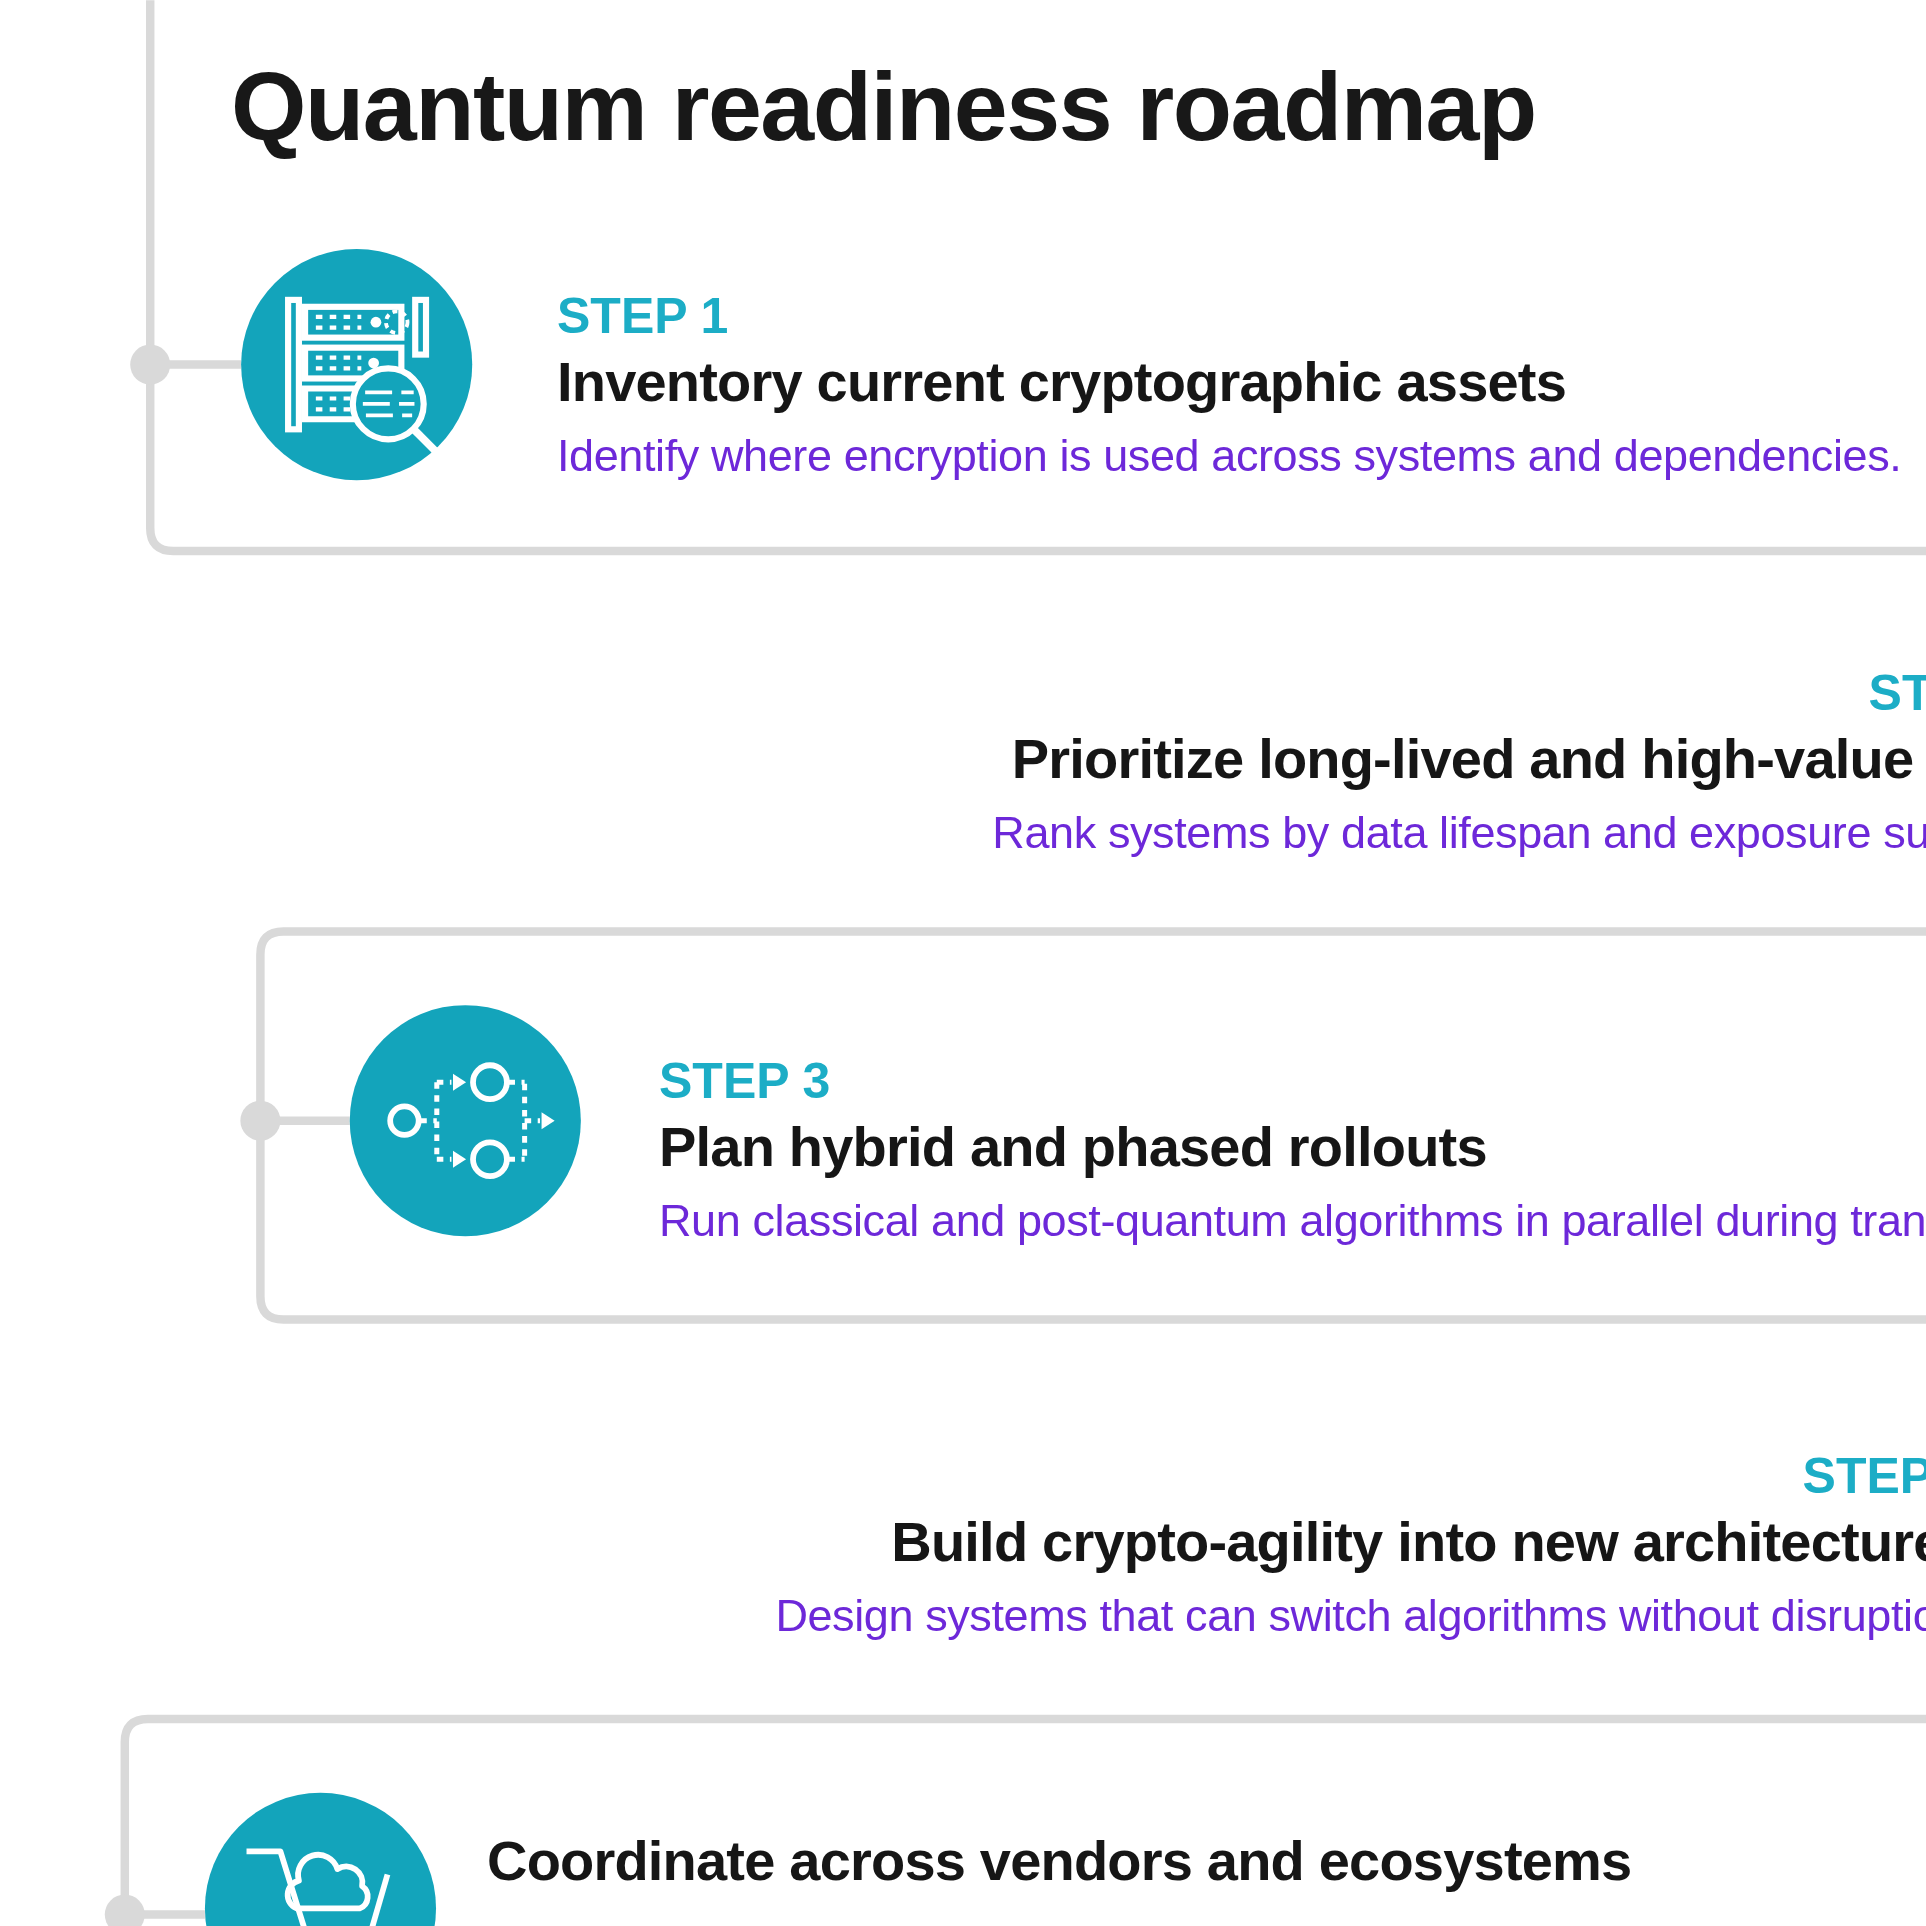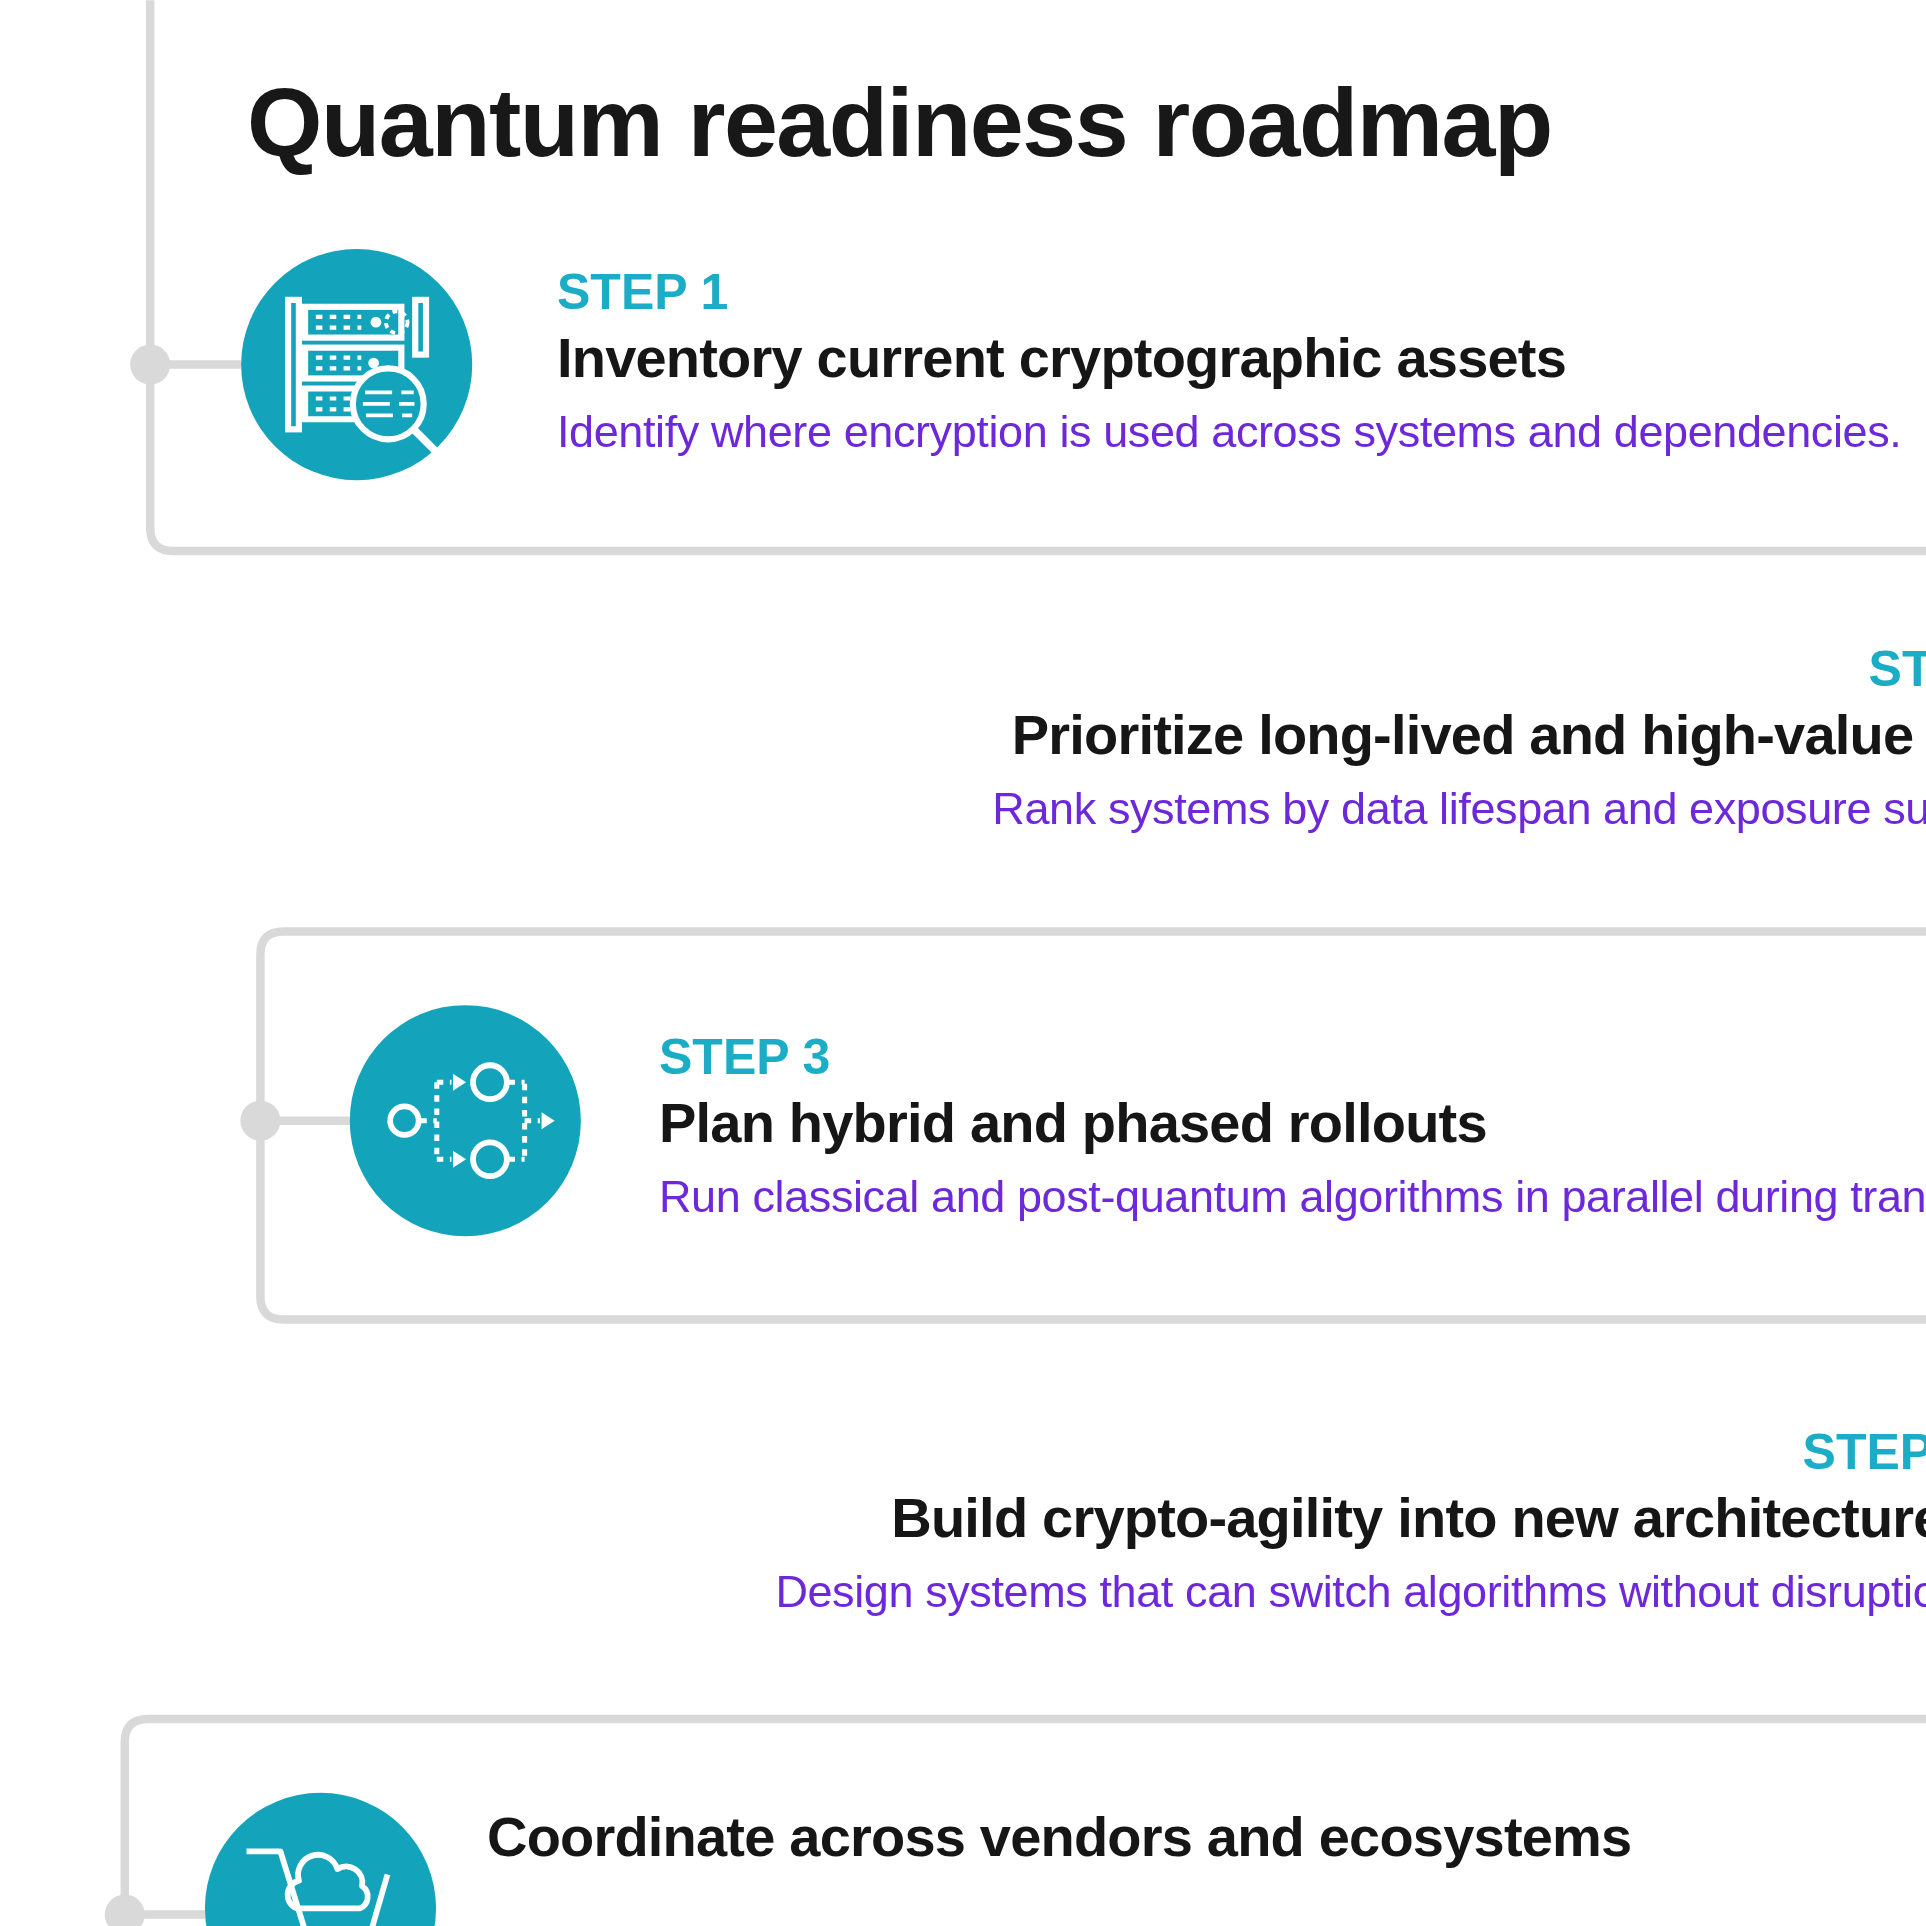--- a/index.html
+++ b/index.html
@@ -17,30 +17,31 @@
   }
   .path-layer {
     position: absolute;
     left: 0;
     top: 0;
   }
   .page-title {
     position: absolute;
     left: 231px;
     top: 51px;
-    margin: 16px;
+    margin: 0;
     font-size: 97px;
     font-weight: bold;
     color: #181818;
     letter-spacing: -1.5px;
     white-space: nowrap;
   }
   .step {
     position: absolute;
     white-space: nowrap;
+    margin-top: 24px;
   }
   .step.align-right {
     text-align: right;
   }
   .step-label {
     font-size: 50px;
     line-height: 60px;
     font-weight: bold;
     color: #1cadc6;
     letter-spacing: 0px;

